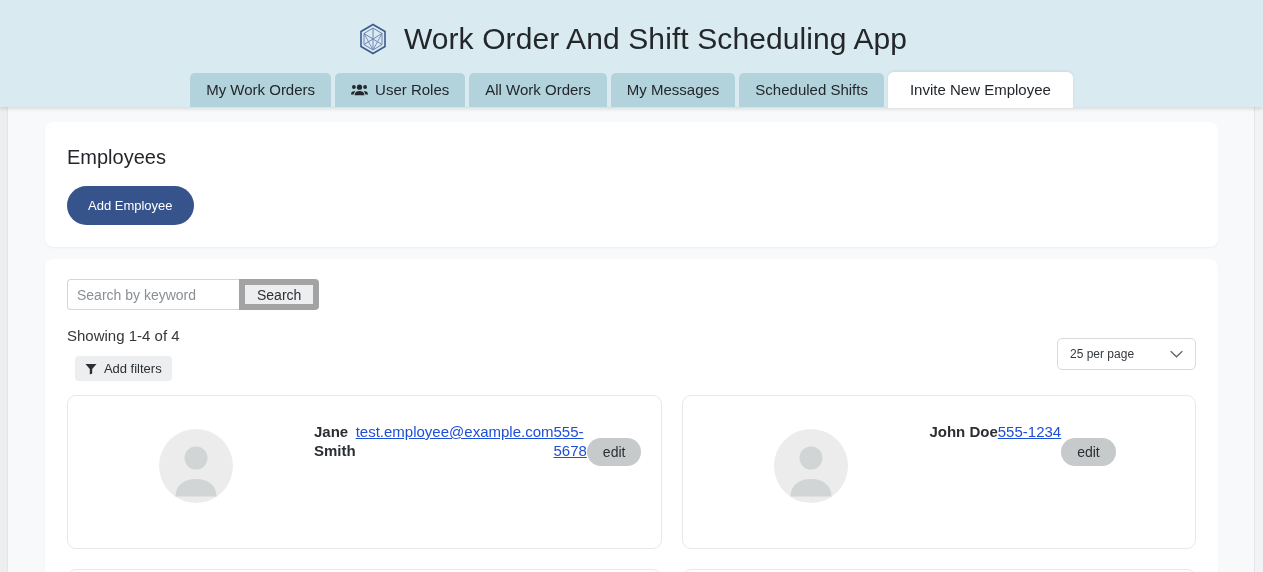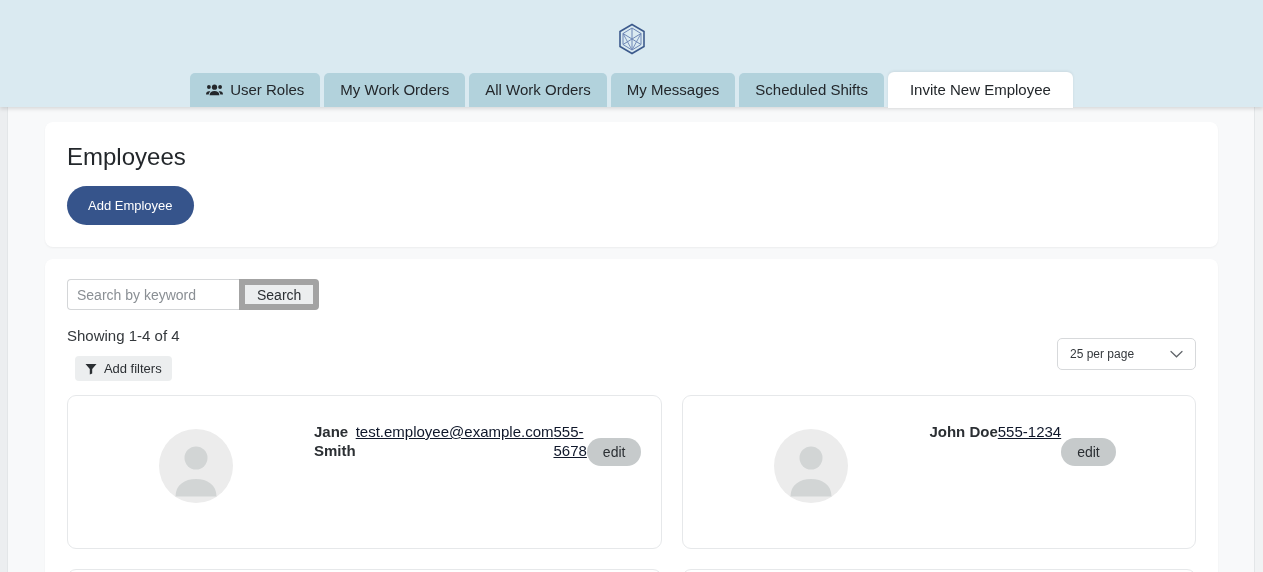--- a/index.html
+++ b/index.html
@@ -130,21 +130,21 @@
     border-radius: 8px;
     box-shadow: 0 1px 2px rgba(0,0,0,0.05);
   }
 
   .panel-header {
     padding: 20px 22px 22px 22px;
     margin-bottom: 12px;
   }
 
   .section-title {
-    font-size: 24px;
+    font-size: 20px;
     font-weight: 400;
     color: #23272b;
     line-height: 30px;
     margin-bottom: 14px;
   }
 
   .btn-primary {
     display: inline-flex;
     align-items: center;
     justify-content: center;
@@ -276,21 +276,21 @@
   .employee-name {
     font-size: 15px;
     font-weight: bold;
     color: #2b2f33;
     line-height: 19px;
     margin-bottom: 14px;
   }
 
   .employee-link {
     font-size: 15px;
-    color: #0f172a;
+    color: #1d4ed8;
     line-height: 19px;
     text-decoration: underline;
     margin-bottom: 15px;
     cursor: pointer;
     width: fit-content;
   }
 
   .btn-edit {
     align-self: flex-start;
     height: 28px;
@@ -317,43 +317,44 @@
         <svg class="logo-icon" viewBox="0 0 34 34">
           <polygon points="17,2.5 29,9.5 29,24.5 17,31.5 5,24.5 5,9.5" fill="none" stroke="#3c5a8c" stroke-width="1.6"></polygon>
           <polygon points="17,6 26,11.5 26,22.5 17,28 8,22.5 8,11.5" fill="none" stroke="#6d86b5" stroke-width="1"></polygon>
           <line x1="8" y1="11.5" x2="26" y2="22.5" stroke="#6d86b5" stroke-width="1"></line>
           <line x1="26" y1="11.5" x2="8" y2="22.5" stroke="#6d86b5" stroke-width="1"></line>
           <line x1="17" y1="6" x2="17" y2="28" stroke="#6d86b5" stroke-width="1"></line>
           <line x1="8" y1="11.5" x2="17" y2="28" stroke="#6d86b5" stroke-width="0.9"></line>
           <line x1="26" y1="11.5" x2="17" y2="28" stroke="#6d86b5" stroke-width="0.9"></line>
         </svg>
       </span>
+      <div class="app-title">Work Order And Shift Scheduling App</div>
     </div>
 
     <div class="tabs">
+
+      <div class="tab">
+        <span>My Work Orders</span>
+      </div>
 
       <div class="tab">
         <span>
           <svg class="tab-icon" viewBox="0 0 17 14">
             <circle cx="8.5" cy="4.2" r="2.6" fill="#23272b"></circle>
             <path d="M3.6 12.2c0-2.7 2.2-4.1 4.9-4.1s4.9 1.4 4.9 4.1z" fill="#23272b"></path>
             <circle cx="2.9" cy="4.0" r="1.9" fill="#23272b"></circle>
             <path d="M0 11.4c0-2.1 1.3-3.2 3-3.2.5 0 1 .1 1.4.2-1 .8-1.6 1.8-1.7 3z" fill="#23272b"></path>
             <circle cx="14.1" cy="4.0" r="1.9" fill="#23272b"></circle>
             <path d="M17 11.4c0-2.1-1.3-3.2-3-3.2-.5 0-1 .1-1.4.2 1 .8 1.6 1.8 1.7 3z" fill="#23272b"></path>
           </svg>
         </span>
         <span>User Roles</span>
       </div>
 
       <div class="tab">
-        <span>My Work Orders</span>
-      </div>
-
-      <div class="tab">
         <span>All Work Orders</span>
       </div>
 
       <div class="tab">
         <span>My Messages</span>
       </div>
 
       <div class="tab">
         <span>Scheduled Shifts</span>
       </div>

